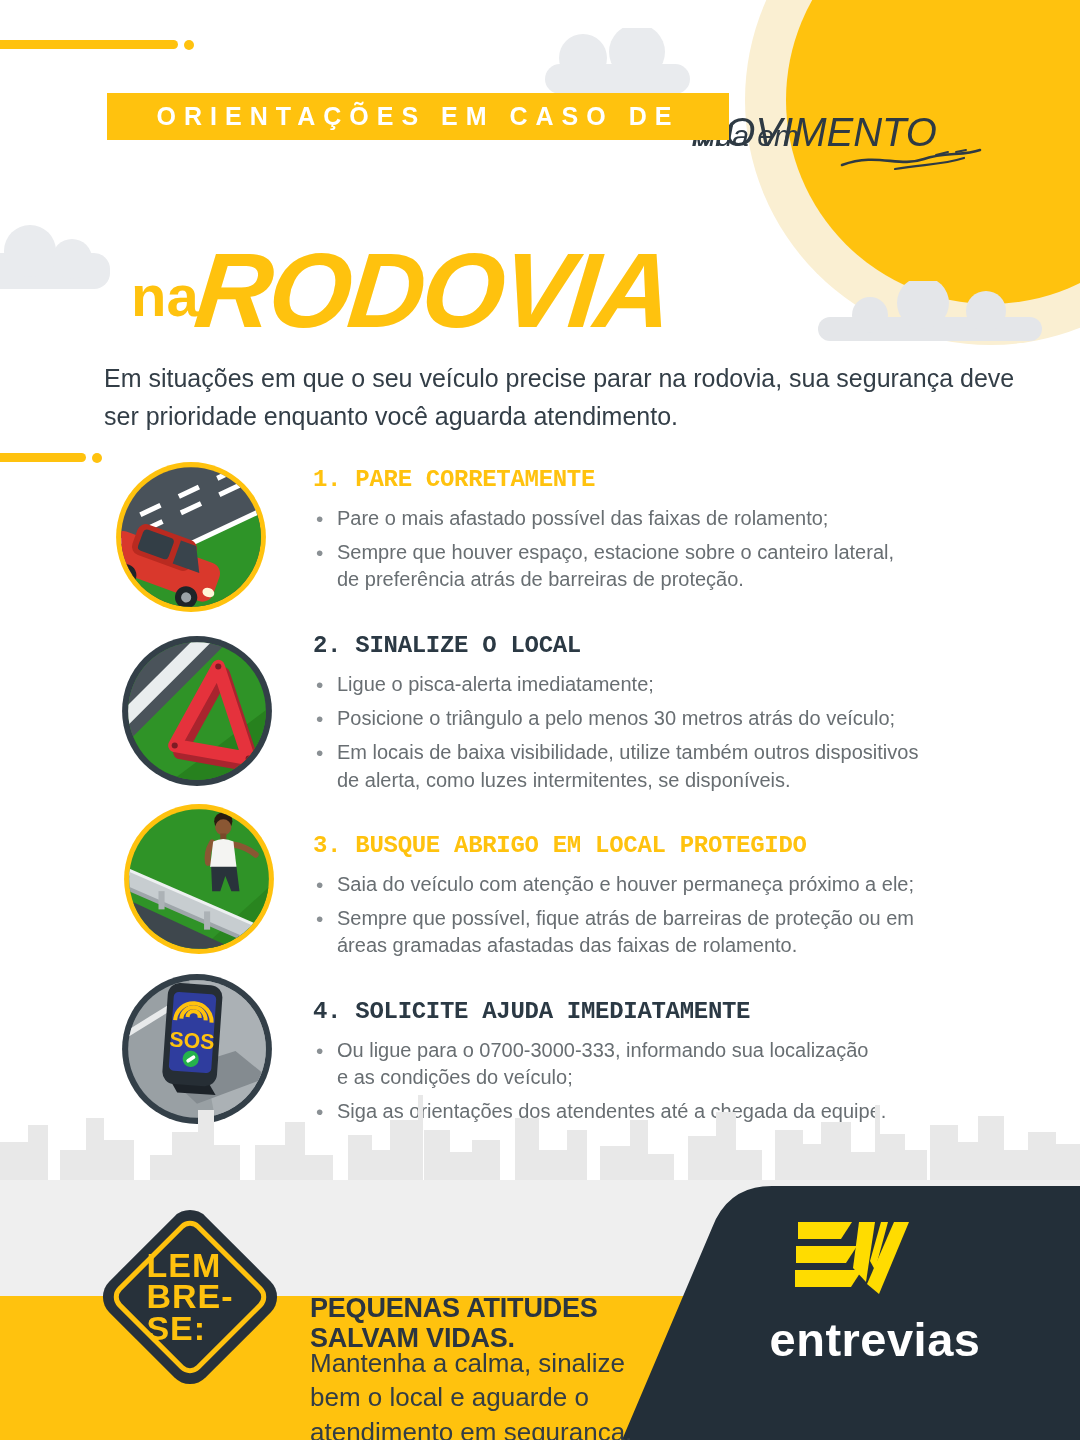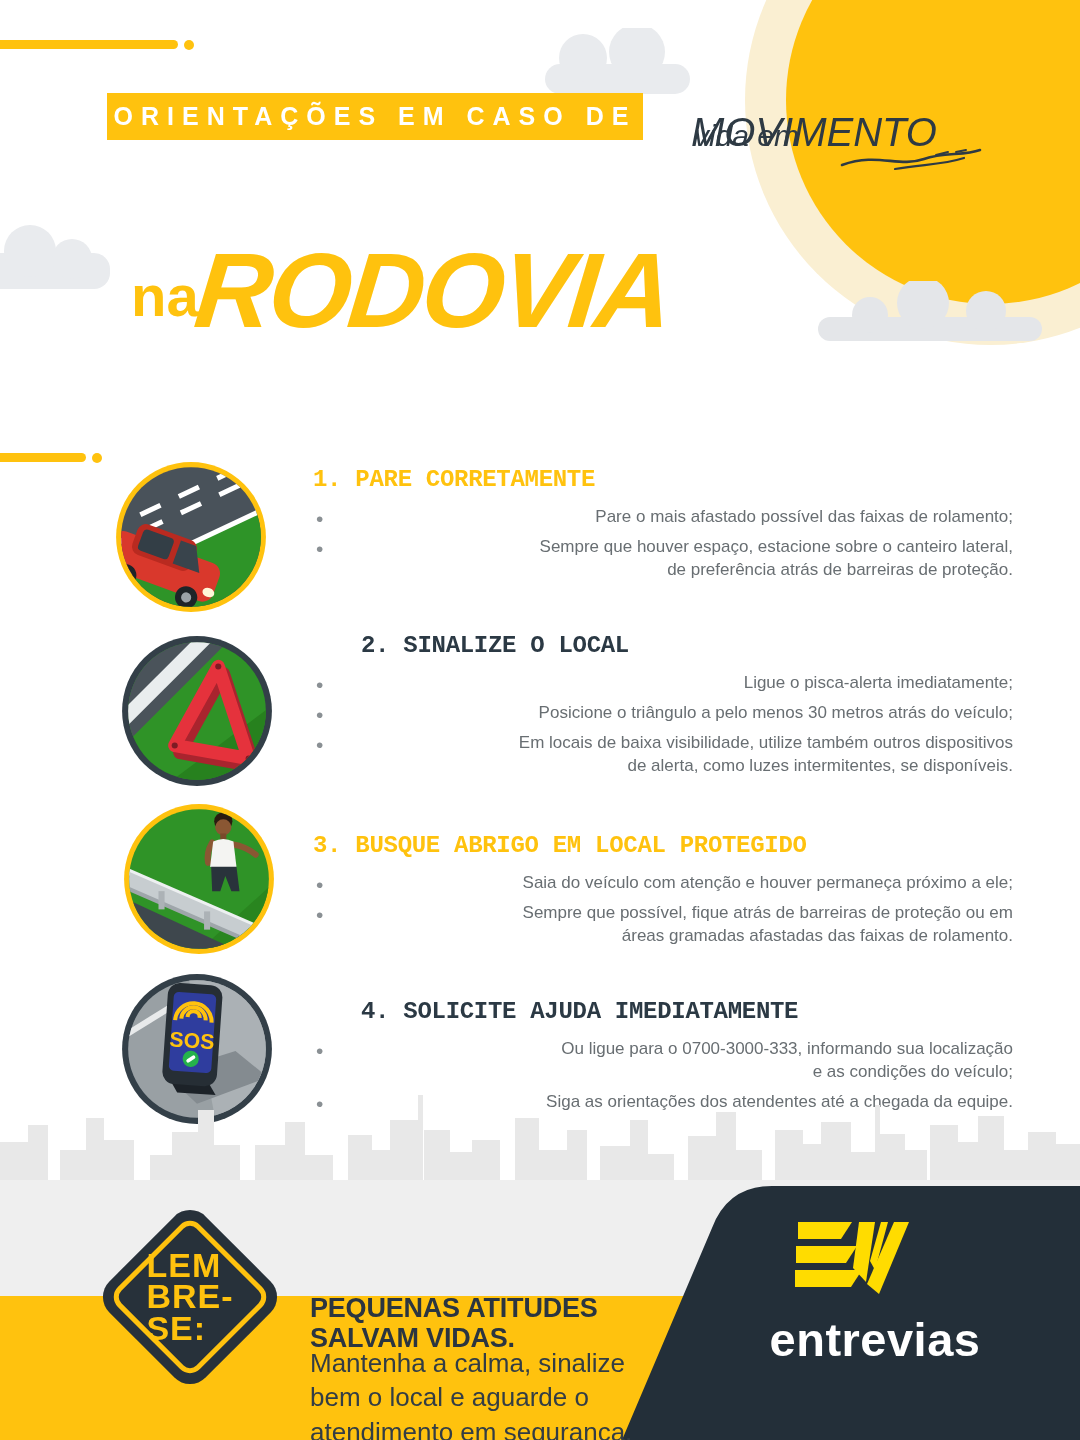--- a/index.html
+++ b/index.html
@@ -7,45 +7,45 @@
         font-family:"Liberation Sans",sans-serif;}
   .abs{position:absolute;}
 
   
   .sun-ring{left:745px;top:-145px;width:490px;height:490px;border-radius:50%;background:#FAEFD2;}
   .sun-core{left:786px;top:-104px;width:408px;height:408px;border-radius:50%;background:#FFC20E;}
   .accent-line{height:9px;background:#FFC20E;border-radius:0 5px 5px 0;}
   .accent-dot{width:10px;height:10px;border-radius:50%;background:#FFC20E;}
 
   
-  .kicker{left:107px;top:93px;width:536px;height:47px;background:#FFC20E;color:#ffffff;
+  .kicker{left:107px;top:93px;width:622px;height:47px;background:#FFC20E;color:#ffffff;
           display:flex;align-items:center;justify-content:center;font-weight:bold;
           font-size:25px;letter-spacing:8px;white-space:nowrap;}
 
   
   .tag1{left:694px;top:82px;font-style:italic;font-size:30px;color:#2E3A44;margin-top:37px;}
   .tag2{left:691px;top:110px;font-style:italic;font-size:40px;color:#2E3A44;letter-spacing:0px;}
 
   
   .title1{left:100px;top:158px;font-size:118px;font-weight:bold;color:#2B3540;letter-spacing:-5px;}
   .title-na{left:131px;top:262px;font-size:58px;font-weight:bold;color:#FFC20E;}
   .title2{left:196px;top:230px;font-size:106px;font-weight:bold;font-style:italic;color:#FFC20E;
           letter-spacing:-3px;transform:skewX(-6deg);}
 
   .intro{left:104px;top:360px;width:920px;font-size:25px;line-height:1.5;color:#333E47;
          white-space:pre-line;}
 
   
   .section-text{left:313px;width:700px;}
   .sec-h{font-size:24px;font-weight:bold;letter-spacing:-0.3px;margin:0 0 12px 0;font-family:Liberation Mono, monospace;}
   .sec-h.yellow{color:#FFC20E;}
-  .sec-h.dark{color:#2B3944;margin-left:48px;}
+  .sec-h.dark{color:#2B3944;}
   ul.bullets{list-style:none;margin:0;padding:0;}
-  ul.bullets li{position:relative;padding-left:24px;margin-bottom:7px;font-size:17px;
-                line-height:1.36;color:#686E72;white-space:pre-line;text-align:right;}
+  ul.bullets li{position:relative;padding-left:24px;margin-bottom:7px;font-size:20px;
+                line-height:1.36;color:#686E72;white-space:pre-line;}
   ul.bullets li::before{content:"•";position:absolute;left:3px;top:0px;color:#8A9094;font-size:21px;}
 
   
   .skyline{left:0;top:1085px;}
   .band-gray{left:0;top:1180px;width:1080px;height:116px;background:#EFEFEF;}
   .band-yellow{left:0;top:1296px;width:1080px;height:144px;background:#FFC20E;}
   .panel-dark{left:600px;top:1180px;}
   .diamond{left:122px;top:1229px;width:136px;height:136px;background:#27313A;border-radius:22px;
            transform:rotate(45deg);}
   .diamond-border{position:absolute;left:10px;top:10px;right:10px;bottom:10px;
@@ -97,20 +97,22 @@
     <path d="M55,23 C84,18 102,19 124,12" stroke="#2E3A44" stroke-width="2.2" fill="none" stroke-linecap="round"></path>
     <path d="M96,9 l12,-3 M116,6 l10,-2" stroke="#2E3A44" stroke-width="2" fill="none" stroke-linecap="round"></path>
   </svg>
 
   <div class="abs kicker">
     <span>ORIENTAÇÕES EM CASO DE</span>
   </div>
   <div class="abs title-na">na</div>
   <div class="abs title2">RODOVIA</div>
 
+  <div class="abs intro">Em situações em que o seu veículo precise parar na rodovia, sua segurança deve
+ser prioridade enquanto você aguarda atendimento.</div>
 
   <svg class="abs" style="left:110px;top:456px;" width="162" height="162" viewBox="0 0 160 160">
     <defs>
         <clipPath id="c1">
           <circle cx="80" cy="80" r="69"></circle>
         </clipPath>
       </defs>
     <circle cx="80" cy="80" r="74" fill="#FFC20E"></circle>
     <g clip-path="url(#c1)">
       <rect width="160" height="160" fill="#49525A"></rect>

